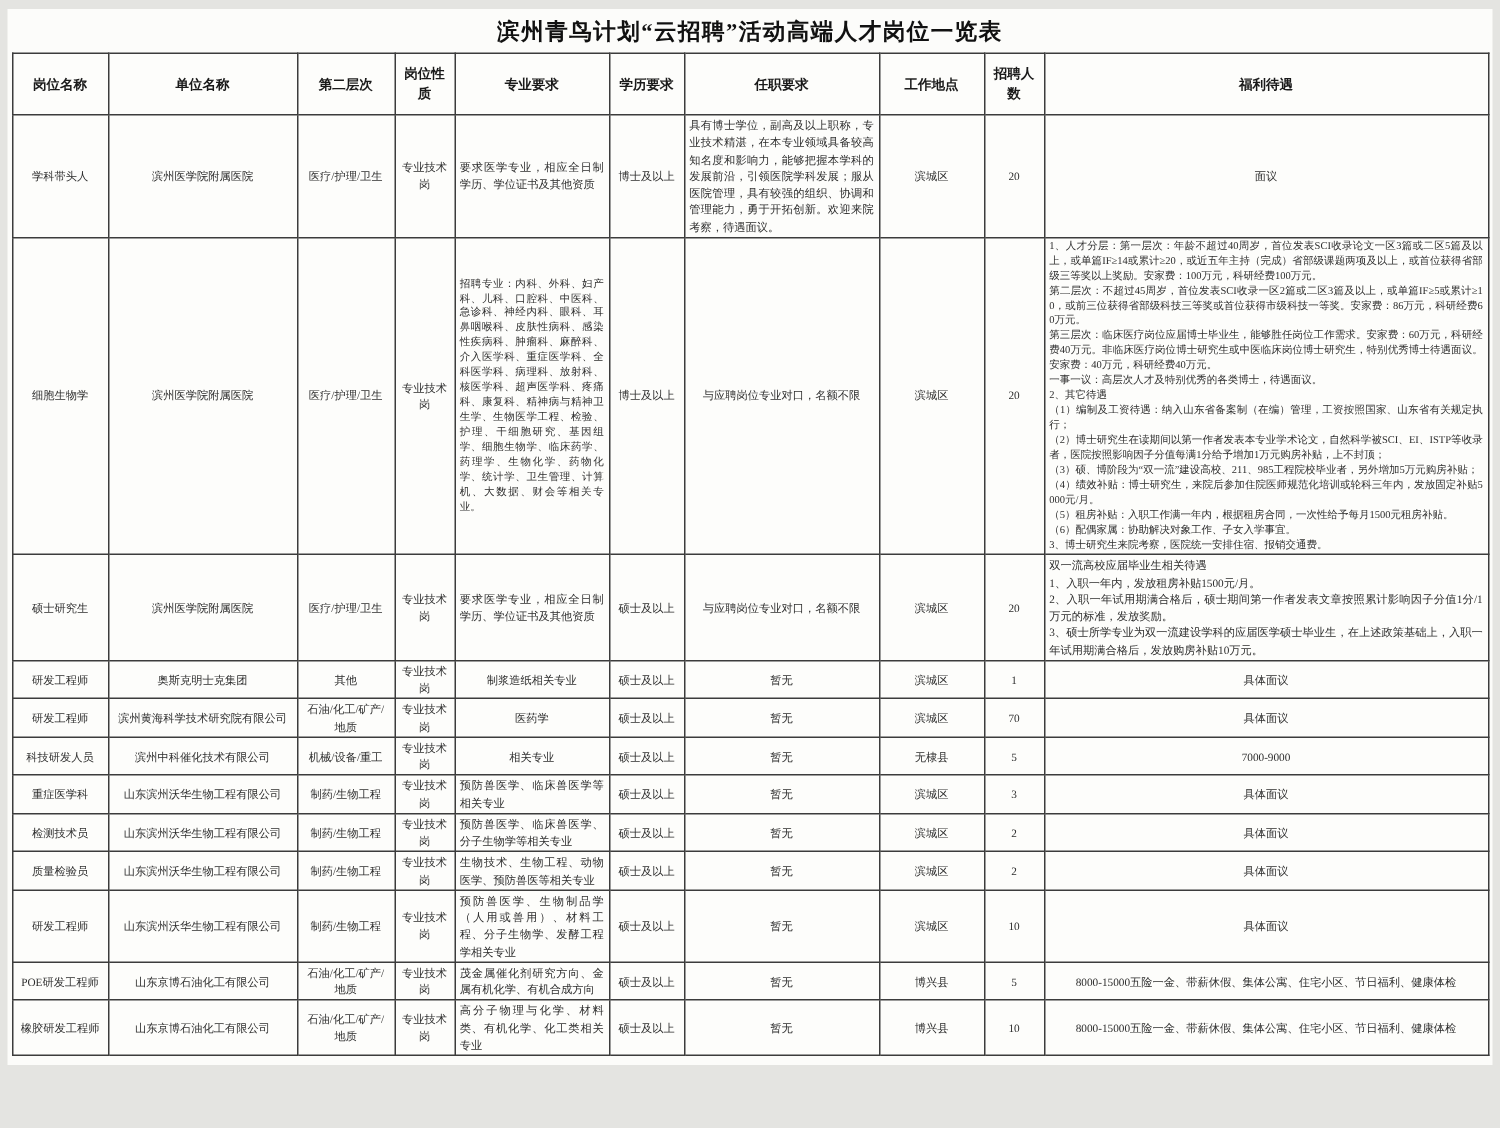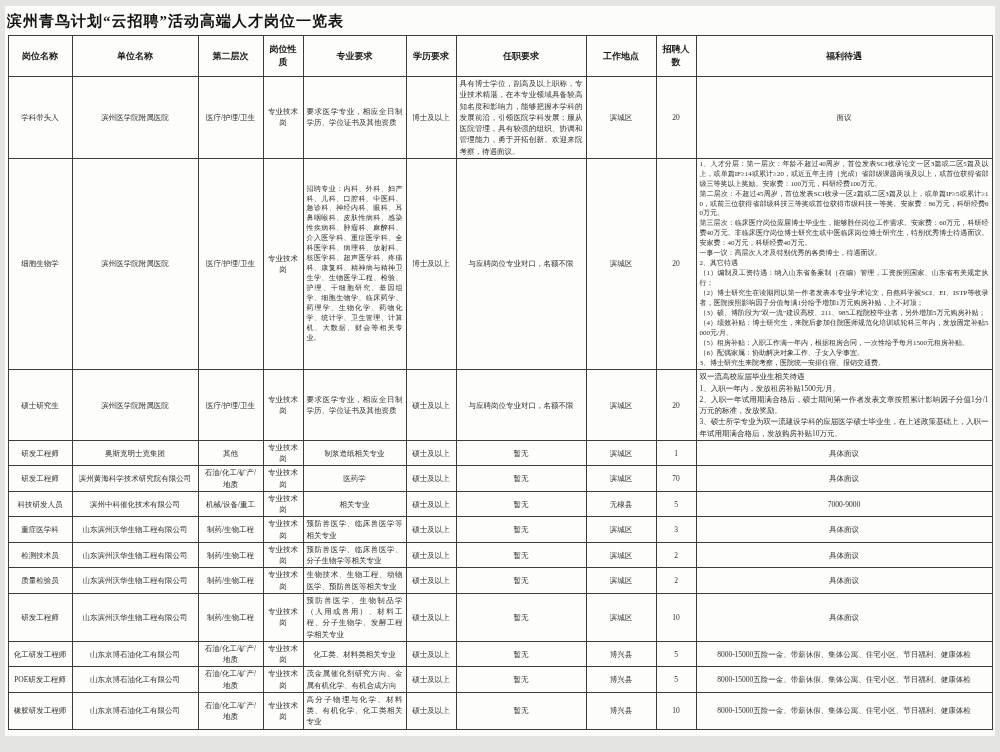--- a/index.html
+++ b/index.html
@@ -18,20 +18,21 @@
     padding:6px 0 8px 0;
   }
   .doc{
     width:990px;
     margin:0 auto;
     background:#fcfcfa;
     box-sizing:border-box;
     padding:2px 2px 6px 2px;
   }
   .title{
+    text-align:center;
     font-weight:bold;
     font-size:15px;
     letter-spacing:1px;
     padding:4px 0 4px 0;
     color:#111;
   }
   table.jobs{
     width:984px;
     margin:0 auto;
     border-collapse:collapse;
@@ -241,32 +242,20 @@
     <td>制药/生物工程</td>
     <td>专业技术岗</td>
     <td class="left">预防兽医学、生物制品学（人用或兽用）、材料工程、分子生物学、发酵工程学相关专业</td>
     <td>硕士及以上</td>
     <td>暂无</td>
     <td>滨城区</td>
     <td>10</td>
     <td>具体面议</td>
   </tr>
           <tr>
-    <td>化工研发工程师</td>
-    <td>山东京博石油化工有限公司</td>
-    <td>石油/化工/矿产/地质</td>
-    <td>专业技术岗</td>
-    <td>化工类、材料类相关专业</td>
-    <td>硕士及以上</td>
-    <td>暂无</td>
-    <td>博兴县</td>
-    <td>5</td>
-    <td>8000-15000五险一金、带薪休假、集体公寓、住宅小区、节日福利、健康体检</td>
-  </tr>
-          <tr>
     <td>POE研发工程师</td>
     <td>山东京博石油化工有限公司</td>
     <td>石油/化工/矿产/地质</td>
     <td>专业技术岗</td>
     <td class="left">茂金属催化剂研究方向、金属有机化学、有机合成方向</td>
     <td>硕士及以上</td>
     <td>暂无</td>
     <td>博兴县</td>
     <td>5</td>
     <td>8000-15000五险一金、带薪休假、集体公寓、住宅小区、节日福利、健康体检</td>

